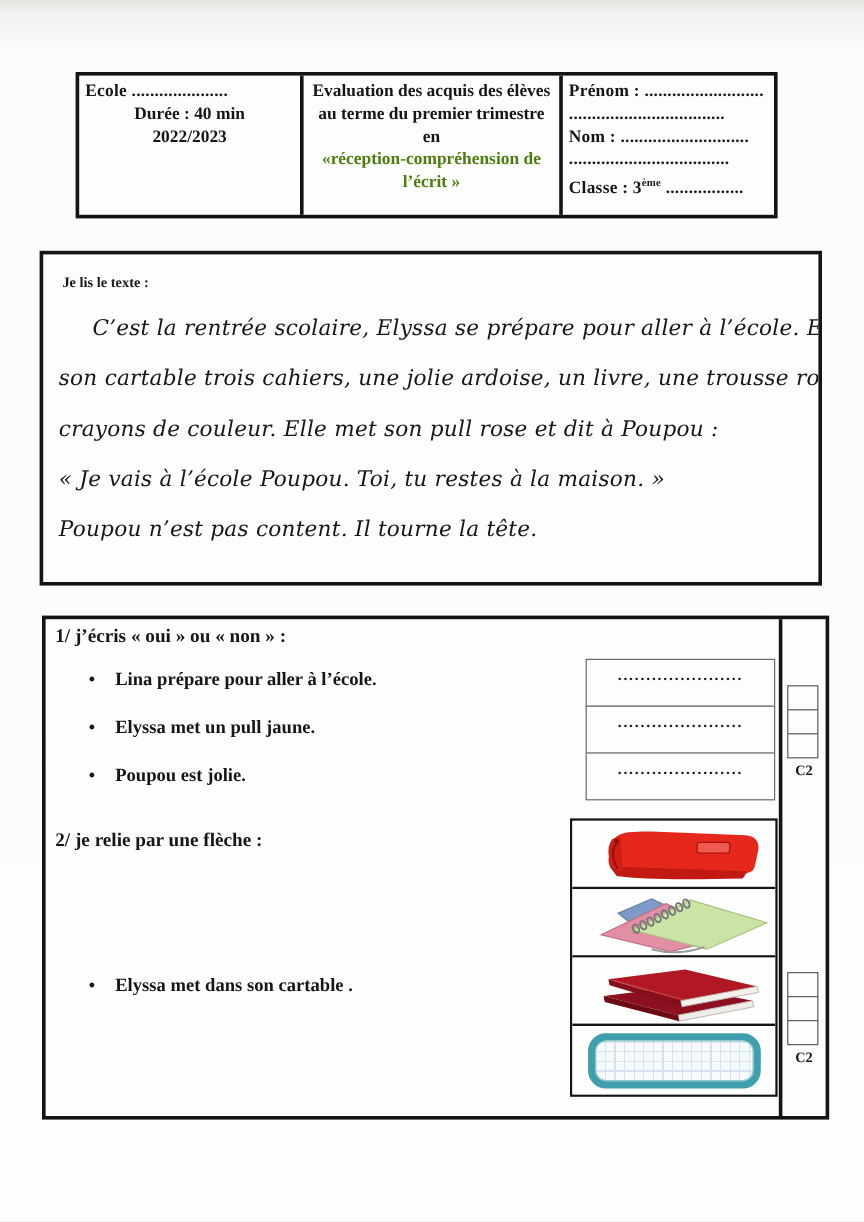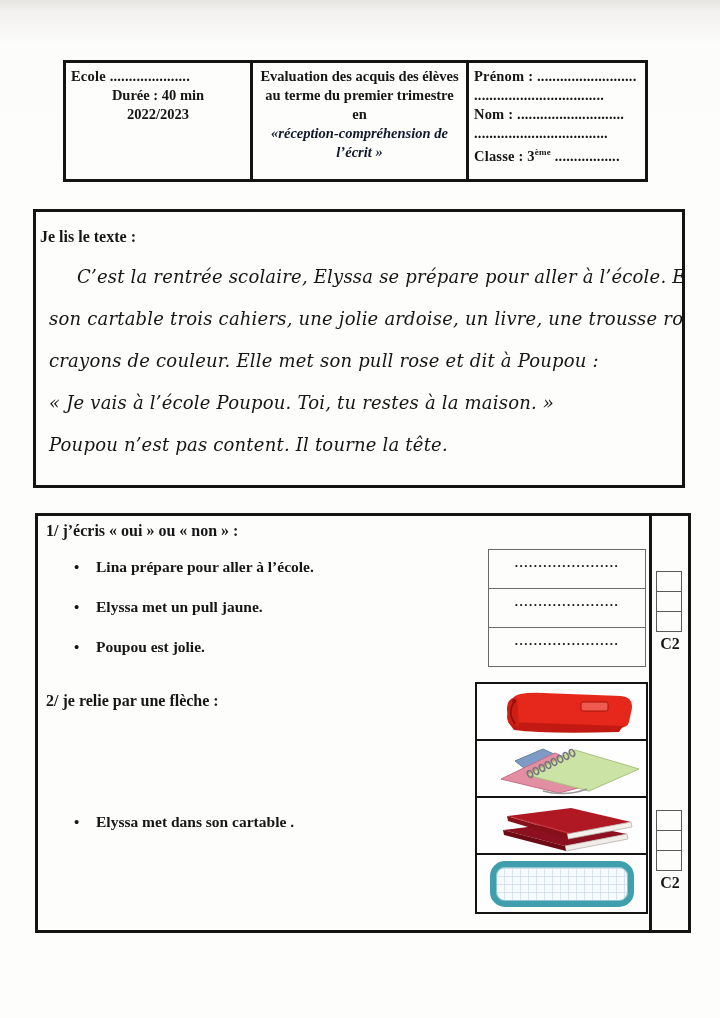--- a/index.html
+++ b/index.html
@@ -13,28 +13,28 @@
   .header-table{
     position:absolute; left:63px; top:60px; width:585px; height:122px;
     display:flex; border:3px solid #141414; background:#fdfdfc; box-sizing:border-box;
   }
   .hcell{box-sizing:border-box; font-weight:bold; font-size:14.5px; line-height:19px; padding:4px 5px; overflow:hidden;}
   .hcell-school{width:187px; border-right:3px solid #141414;}
   .hcell-title {width:216px; border-right:3px solid #141414; text-align:center;}
   .hcell-student{flex:1;}
   .hline{white-space:nowrap; overflow:hidden; letter-spacing:0.2px;}
   .center{text-align:center;}
-  .red-subject{color:#0f172a;font-style:italic;}
+  .red-subject{color:#4d7c0f;}
   sup{font-size:9px;}
   
   .reading-box{
     position:absolute; left:33px; top:209px; width:652px; height:279px;
     border:3px solid #141414; box-sizing:border-box; background:#fdfdfc; padding:14px 0 0 0;
   }
-  .reading-label{font-weight:bold; font-size:16px; margin:2px 0 10px 4px;}
+  .reading-label{font-weight:bold; font-size:12px; margin:2px 0 10px 16px;}
   .cursive-line{
     font-family:"DejaVu Serif", serif; font-style:italic;
     font-size:18px; height:42px; line-height:42px; padding-left:13px;
     white-space:nowrap; overflow:hidden; letter-spacing:0.2px;
   }
   .cursive-line.indent{text-indent:28px;}
   
   .question-box{
     position:absolute; left:35px; top:513px; width:656px; height:420px;
     border:3px solid #141414; box-sizing:border-box; background:#fdfdfc; display:flex;
@@ -69,21 +69,21 @@
     background-image:
       repeating-linear-gradient(0deg,#d7e2f0 0 1px, transparent 1px 8px),
       repeating-linear-gradient(90deg,#d7e2f0 0 1px, transparent 1px 8px);
     box-shadow:0 0 0 1px #8fc6cd inset;
   }
   
   .score-stack{position:absolute; left:4px; width:26px;}
   .stack1{top:55px;} .stack2{top:294px;}
   .score-cell{box-sizing:border-box; width:26px; height:21px; border:1px solid #5a5a5a; margin-top:-1px; background:#fdfdfc;}
   .score-cell:first-child{margin-top:0;}
-  .score-label{position:absolute; left:0; width:100%; text-align:center; font-weight:bold; font-size:16px;}
+  .score-label{position:absolute; left:0; width:100%; text-align:center; font-weight:bold; font-size:12px;}
   .label1{top:119px;} .label2{top:358px;}
 </style>
 </head>
 <body>
 
 <div class="page">
 
   <div class="header-table">
     <div class="hcell hcell-school">
       <div class="hline">Ecole .....................</div>

